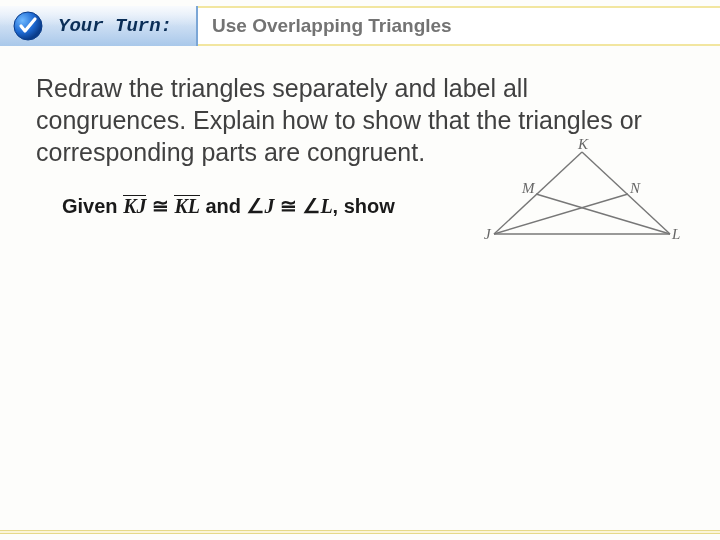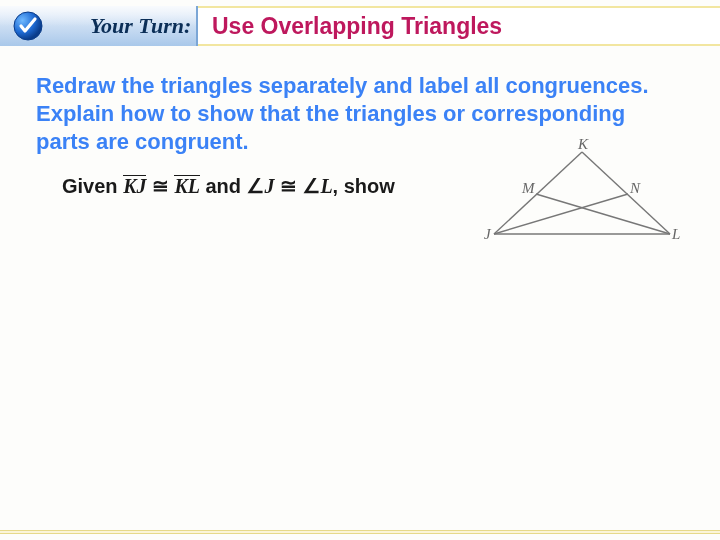--- a/index.html
+++ b/index.html
@@ -36,52 +36,51 @@
   .check-icon {
     position: absolute;
     left: 12px;
     top: 4px;
     width: 32px;
     height: 32px;
   }
   .your-turn-label {
     font-style: italic;
     font-weight: bold;
-    font-size: 22px;
+    font-size: 19px;
     color: #0b2e57;
-    font-family: Liberation Serif, serif;
+    font-family: Liberation Mono, monospace;
     position: relative;
     z-index: 1;
-    margin-left: 32px;
   }
   .title-box {
     flex: 1;
     display: flex;
     align-items: center;
     padding-left: 14px;
     border-top: 2px solid #f2e6a0;
     border-bottom: 2px solid #f2e6a0;
     background: #fff;
   }
   .title-text {
     font-weight: bold;
-    font-size: 23px;
-    color: #be185d;
+    font-size: 19px;
+    color: #737373;
   }
   .content {
     padding: 26px 36px 0 36px;
   }
   .instruction {
-    font-size: 22px;
-    font-weight: bold;
-    color: #3b82f6;
+    font-size: 25px;
+    font-weight: normal;
+    color: #404040;
     line-height: 1.28;
   }
   .given-row {
-    margin-top: 16px;
+    margin-top: 24px;
     padding-left: 26px;
     display: flex;
     align-items: flex-start;
   }
   .given-text {
     font-size: 20px;
     line-height: 1.4;
     color: #1a1a1a;
     max-width: 370px;
   }

